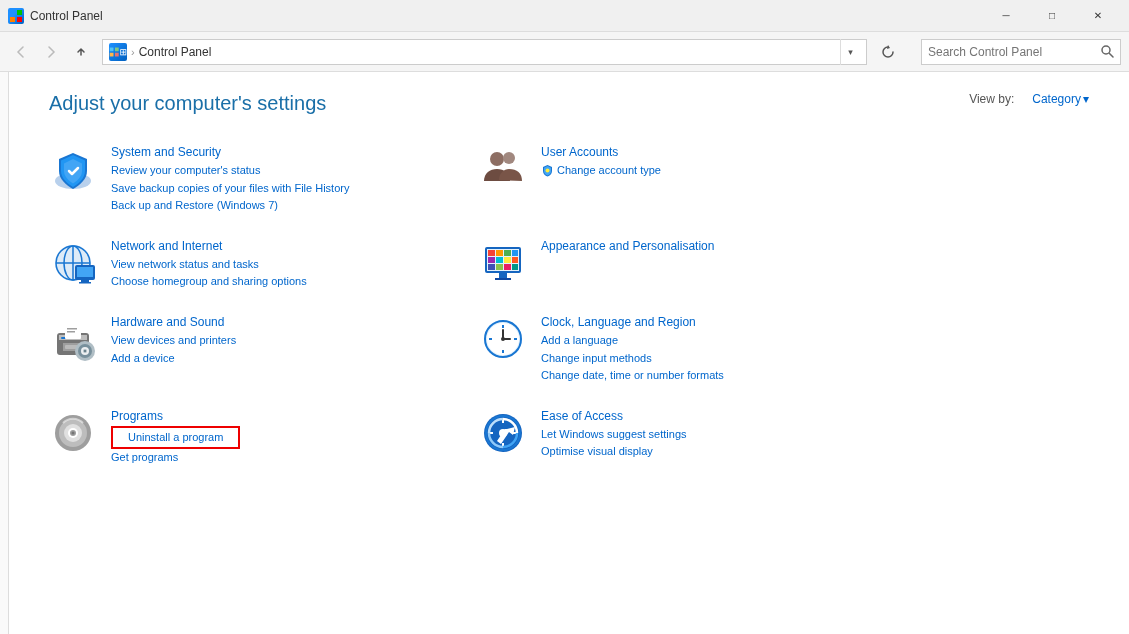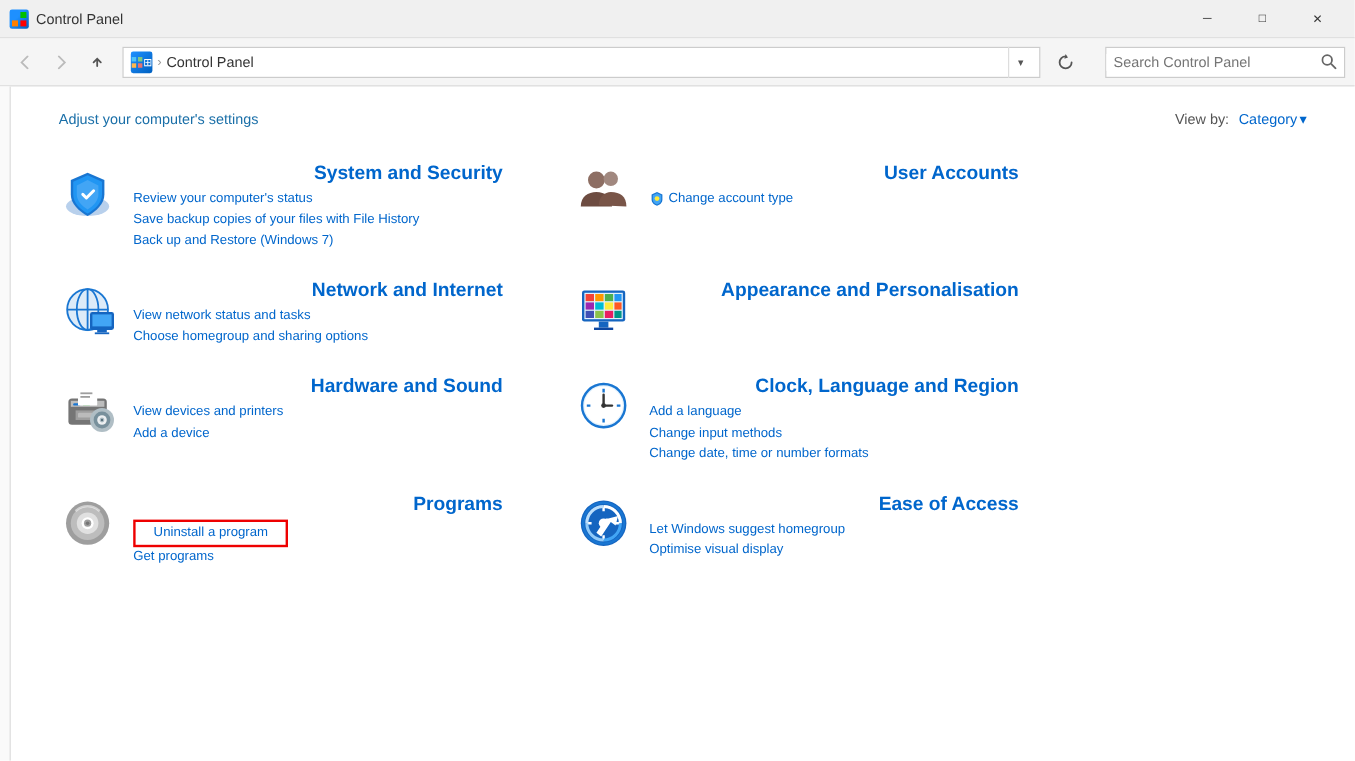--- a/index.html
+++ b/index.html
@@ -161,28 +161,28 @@
       overflow-y: auto;
     }
 
     .page-header {
       display: flex;
       justify-content: space-between;
       align-items: flex-start;
       margin-bottom: 30px;
     }
     .page-title {
-      font-size: 12px;
+      font-size: 20px;
       font-weight: 300;
       color: #1a6fa8;
     }
     .view-by {
       display: flex;
       align-items: center;
-      gap: 8px;
+      gap: 18px;
       font-size: 12px;
       color: #333;
     }
     .view-by-label { color: #555; }
     .view-by-value {
       color: #0066cc;
       cursor: pointer;
       display: flex; align-items: center; gap: 2px; text-align: center;
     }
 
@@ -199,27 +199,26 @@
       align-items: flex-start;
       gap: 14px;
     }
     .category-icon {
       width: 48px; height: 48px;
       flex-shrink: 0;
       display: flex; align-items: center; justify-content: center;
     }
     .category-text { flex: 1; }
     .category-title {
-      font-size: 16px;
+      font-size: 12px;
       color: #0066cc;
       cursor: pointer;
-      font-weight: bold;
+      font-weight: normal;
       margin-bottom: 3px;
       display: block;
-      text-align: right;
     }
     .category-link {
       font-size: 11px;
       color: #0066cc;
       cursor: pointer;
       display: block;
       line-height: 1.6;
     }
     .category-link.highlighted {
       display: inline-block;
@@ -508,20 +507,20 @@
             <path d="M38 24 A14 14 0 0 1 24 38" stroke="#42A5F5" stroke-width="2.5" fill="none"></path>
             <path d="M24 38 A14 14 0 0 1 10 24" stroke="#90CAF9" stroke-width="2.5" fill="none"></path>
             <path d="M10 24 A14 14 0 0 1 24 10" stroke="#BBDEFB" stroke-width="2.5" fill="none"></path>
             <circle cx="24" cy="24" r="4" fill="white"></circle>
 
             <path d="M28 20 L36 18 L34 26 L30 23 L22 35 L18 32 L26 20 Z" fill="white"></path>
           </svg>
         </div>
         <div class="category-text">
           <a class="category-title">Ease of Access</a>
-          <a class="category-link">Let Windows suggest homegroup</a>
+          <a class="category-link">Let Windows suggest settings</a>
           <a class="category-link">Optimise visual display</a>
         </div>
       </div>
 
     </div>
   </div>
 </div>
 
 </body></html>

